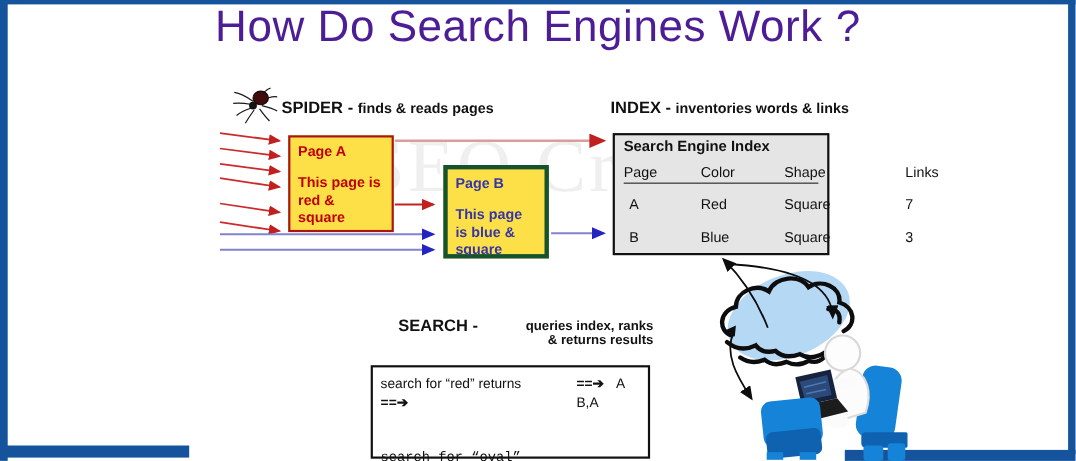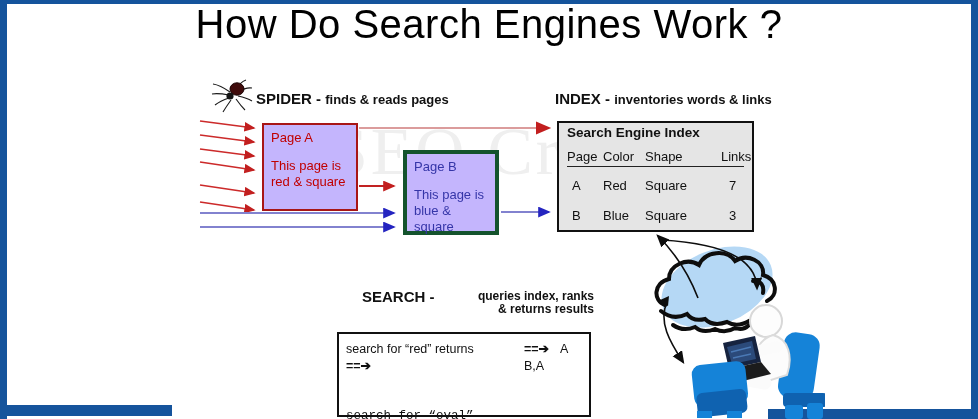--- a/index.html
+++ b/index.html
@@ -3,42 +3,42 @@
 <meta charset="utf-8">
 <style>
   html,body{margin:0;padding:0;background:#fff;}
   #canvas{position:relative;width:978px;height:419px;background:#fff;overflow:hidden;
           font-family:"Liberation Sans",sans-serif;color:#111;}
   .abs{position:absolute;}
   
   .frame{background:#15549c;position:absolute;}
   
   #title{left:0;right:0;top:2px;text-align:center;font-size:40px;font-weight:400;
-         letter-spacing:0.5px;color:#000000;z-index:3;}
+         letter-spacing:0.5px;color:#4c1d95;z-index:3;}
   
   #watermark{left:330px;top:112px;font-family:"Liberation Serif",serif;font-size:68px;
              color:#efefef;letter-spacing:3px;z-index:0;white-space:nowrap;}
   
   .sect-head{z-index:3;white-space:nowrap;}
   .sect-head .big{font-size:15px;font-weight:bold;}
   .sect-head .small{font-size:13px;font-weight:bold;}
   
-  .pagebox{z-index:3;background:#c4b5fd;font-weight:normal;font-size:13px;line-height:16px;
+  .pagebox{z-index:3;background:#fde047;font-weight:bold;font-size:13px;line-height:16px;
            padding:5px 7px;box-sizing:border-box;}
   #page-a{left:262px;top:123px;width:96px;height:88px;border:2px solid #a81616;color:#c00000;}
   #page-b{left:403px;top:150px;width:96px;height:85px;border:4px solid #14532d;color:#3535a8;}
   .pagebox .pb-title{margin-bottom:12px;}
   #page-c{left:212px;top:238px;width:118px;height:86px;border:2px solid #1f8a1f;border-radius:50%;
           z-index:3;color:#1d7a1d;font-weight:bold;font-size:13px;line-height:16.5px;
           box-sizing:border-box;padding:13px 0 0 17px;background:transparent;}
   
   #index-box{left:557px;top:121px;width:197px;height:111px;border:2px solid #111;background:#e5e5e5;
              z-index:3;box-sizing:border-box;padding:2px 8px;font-size:13px;}
   #index-box .it-title{font-weight:bold;font-size:13.5px;}
-  .it-grid{display:grid;grid-template-columns:36px 42px 76px 1fr;}
+  .it-grid{display:grid;grid-template-columns:36px 42px 76px 1fr;gap:34px;}
   .it-header{margin-top:9px;border-bottom:1.2px solid #222;padding-bottom:2px;}
   .it-row1{margin-top:11px;}
   .it-row2{margin-top:15px;}
   .it-cell-links{text-align:center;}
   .it-cell-page{padding-left:5px;}
   
   #search-head{left:362px;top:288px;width:232px;display:flex;z-index:3;}
   #search-head .big{font-size:15px;font-weight:bold;margin-right:8px;}
   #search-head .lines{flex:1;text-align:right;font-size:12px;font-weight:bold;line-height:13px;padding-top:2px;}
   

